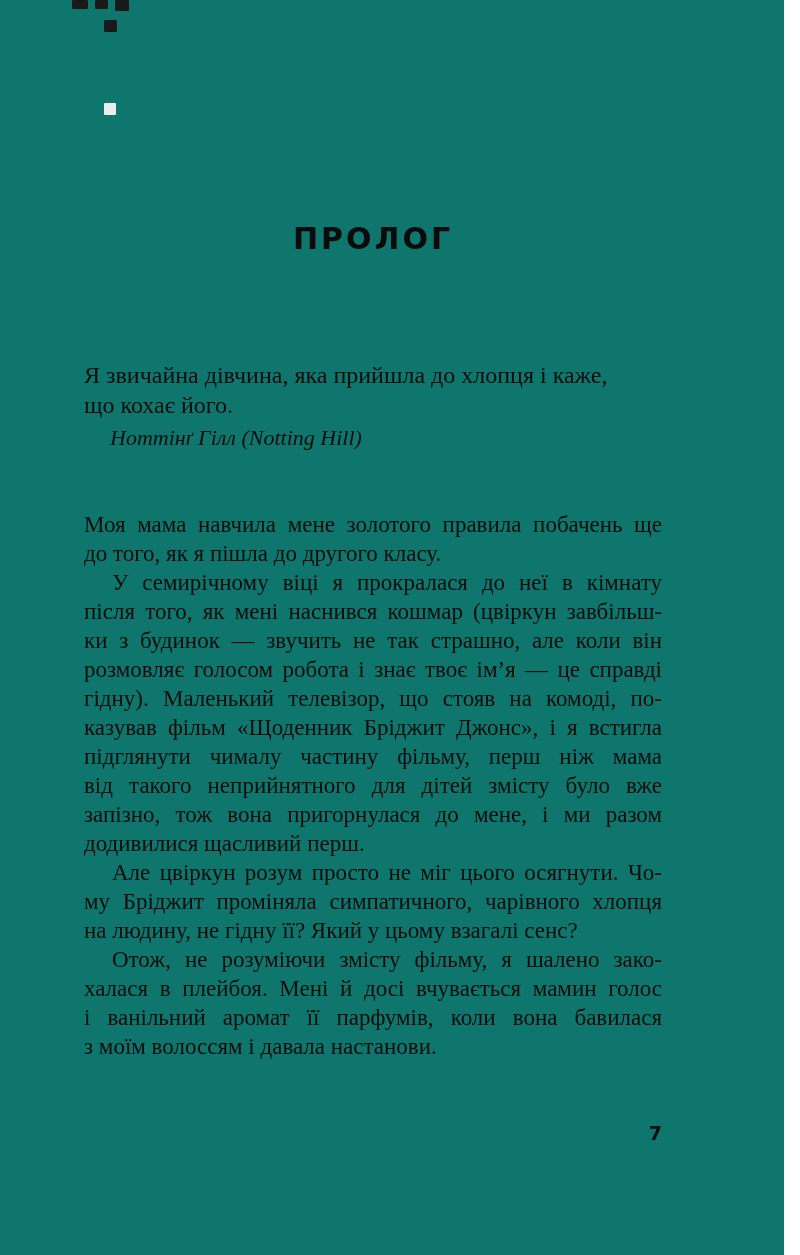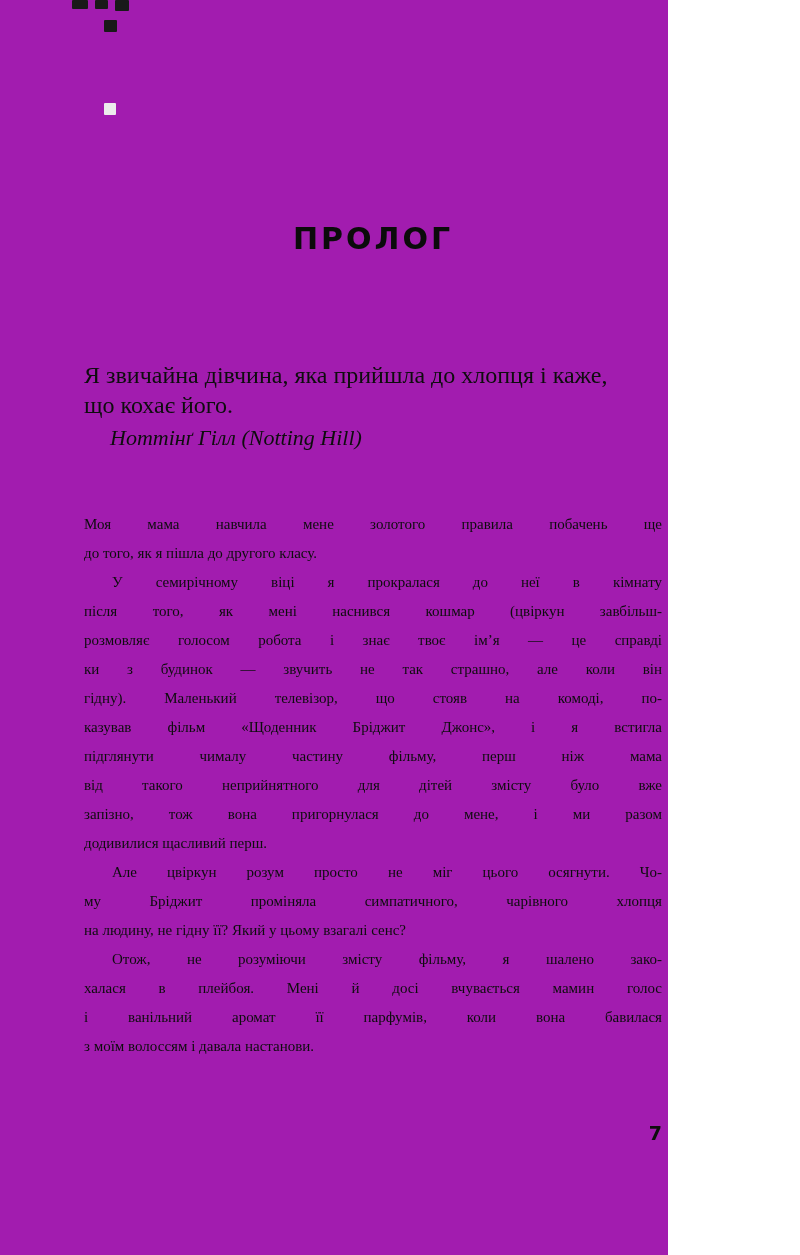--- a/index.html
+++ b/index.html
@@ -5,22 +5,22 @@
   html, body { margin: 0; padding: 0; }
   body {
     width: 800px; height: 1255px;
     background: #ffffff;
     font-family: "Liberation Serif", serif;
     color: #0d0d0d;
     overflow: hidden;
   }
   .page {
     position: relative;
-    width: 668px; height: 1255px;
-    background: #a21caf;
+    width: 784px; height: 1255px;
+    background: #0f766e;
   }
 
   
   .ink-mark {
     position: absolute;
     background: #191919;
     border-radius: 1px;
   }
   .mark1 { left: 72px;  top: 0;     width: 16px; height: 9px; }
   .mark2 { left: 95px;  top: 0;     width: 13px; height: 9px; }
@@ -52,21 +52,21 @@
     left: 26px;
     margin-top: 4px;
     font-style: italic;
     font-size: 22px;
     line-height: 28px;
   }
 
   .body-text {
     position: absolute;
     top: 510px; left: 84px; width: 578px;
-    font-size: 15px;
+    font-size: 23px;
     line-height: 29px;
   }
   .tline {
     height: 29px;
     text-align: justify;
     text-align-last: justify;
     white-space: normal;
   }
   .tline.ind  { text-indent: 28px; }
   .tline.pend { text-align: center; text-align-last: left; }
@@ -97,22 +97,22 @@
     <div class="epigraph-line">Я звичайна дівчина, яка прийшла до хлопця і каже,</div>
     <div class="epigraph-line">що кохає його.</div>
     <div class="epigraph-attribution">Ноттінґ Гілл (Notting Hill)</div>
   </div>
 
   <div class="body-text">
     <div class="tline">Моя мама навчила мене золотого правила побачень ще</div>
     <div class="tline pend">до того, як я пішла до другого класу.</div>
     <div class="tline ind">У семирічному віці я прокралася до неї в кімнату</div>
     <div class="tline">після того, як мені наснився кошмар (цвіркун завбільш-</div>
+    <div class="tline">ки з будинок — звучить не так страшно, але коли він</div>
     <div class="tline">розмовляє голосом робота і знає твоє ім’я — це справді</div>
-    <div class="tline">ки з будинок — звучить не так страшно, але коли він</div>
     <div class="tline">гідну). Маленький телевізор, що стояв на комоді, по-</div>
     <div class="tline">казував фільм «Щоденник Бріджит Джонс», і я встигла</div>
     <div class="tline">підглянути чималу частину фільму, перш ніж мама</div>
     <div class="tline">від такого неприйнятного для дітей змісту було вже</div>
     <div class="tline">запізно, тож вона пригорнулася до мене, і ми разом</div>
     <div class="tline pend">додивилися щасливий перш.</div>
     <div class="tline ind">Але цвіркун розум просто не міг цього осягнути. Чо-</div>
     <div class="tline">му Бріджит проміняла симпатичного, чарівного хлопця</div>
     <div class="tline pend">на людину, не гідну її? Який у цьому взагалі сенс?</div>
     <div class="tline ind">Отож, не розуміючи змісту фільму, я шалено зако-</div>

